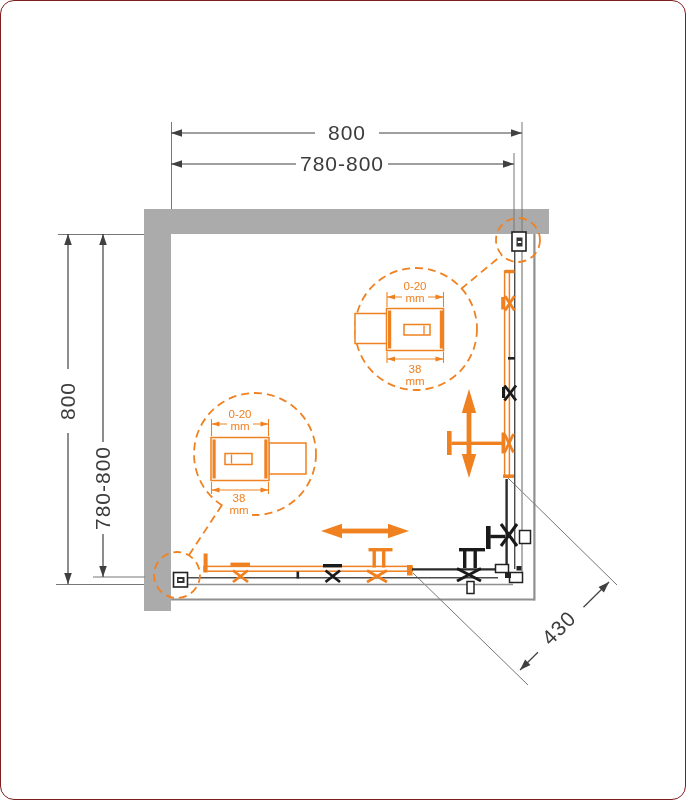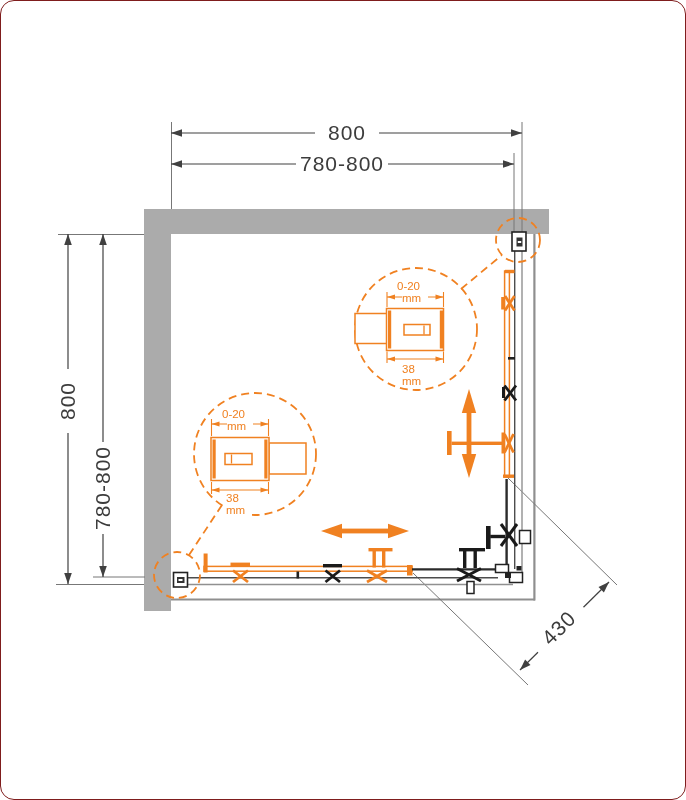--- a/index.html
+++ b/index.html
@@ -10,21 +10,21 @@
   }
   .canvas svg{position:absolute;left:0;top:0;}
   .dim-label{
     position:absolute;font-size:21px;line-height:22px;height:22px;
     color:#3c3c3c;background:#fff;text-align:center;letter-spacing:1px;white-space:nowrap;
   }
   .rot90{transform:rotate(-90deg);transform-origin:center;}
   .rot45{transform:rotate(-45deg);transform-origin:center;}
   .det-label{
     position:absolute;font-size:11.5px;line-height:12px;height:12px;
-    color:#f08121;white-space:nowrap;background:#fff;
+    color:#f08121;text-align:center;white-space:nowrap;background:#fff;
   }
 </style>
 </head>
 <body>
 
 <div class="canvas">
 
 <svg width="686" height="800" viewBox="0 0 686 800">
 
   <g>

